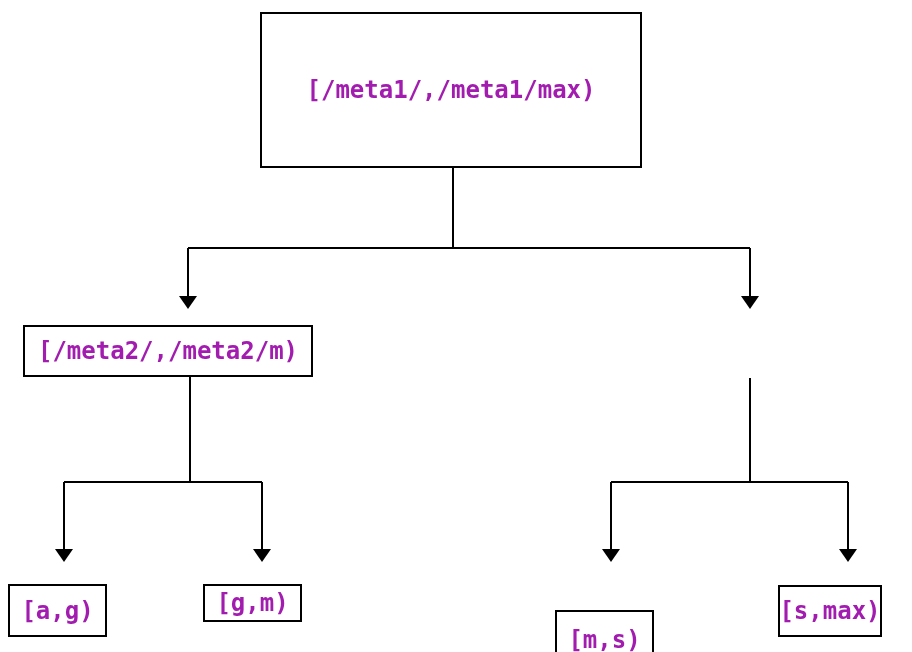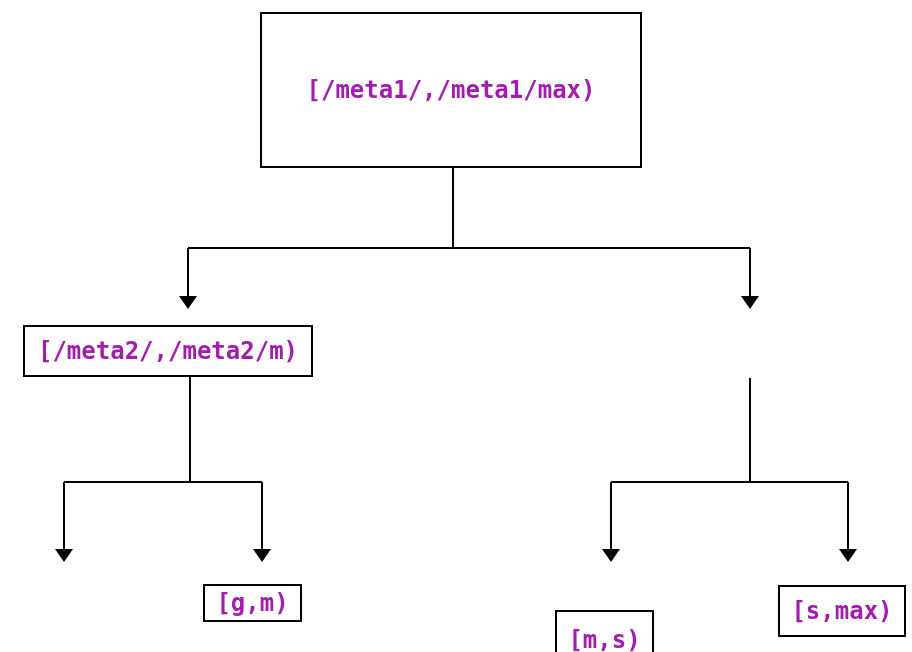--- a/index.html
+++ b/index.html
@@ -35,21 +35,21 @@
     color: #a21caf;
     white-space: nowrap;
     letter-spacing: 0px;
   }
   .n-root  { left: 260px; top: 12px;  width: 382px; height: 156px; }
   .n-left  { left: 23px;  top: 325px; width: 290px; height: 52px;  }
   .n-right { left: 583px; top: 325px; width: 319px; height: 53px;  }
   .n-ag    { left: 8px;   top: 584px; width: 99px;  height: 53px;  }
   .n-gm    { left: 203px; top: 584px; width: 99px;  height: 38px;  }
   .n-ms    { left: 555px; top: 610px; width: 99px;  height: 60px;  }
-  .n-smax  { left: 778px; top: 585px; width: 128px; height: 52px;  }
+  .n-smax  { left: 778px; top: 585px; width: 104px; height: 52px;  }
 </style>
 </head>
 <body>
 
 <div class="canvas">
 
   <svg class="connectors" viewBox="0 0 912 652" xmlns="http://www.w3.org/2000/svg">
 
     <path d="M453,168 L453,248 M188,248 L750,248 M188,248 L188,296 M750,248 L750,296" stroke="#000000" stroke-width="2" fill="none"></path>
     <polygon points="179,296 197,296 188,309" fill="#000000"></polygon>
@@ -62,20 +62,21 @@
     <path d="M750,378 L750,482 M611,482 L848,482 M611,482 L611,549 M848,482 L848,549" stroke="#000000" stroke-width="2" fill="none"></path>
     <polygon points="602,549 620,549 611,562" fill="#000000"></polygon>
     <polygon points="839,549 857,549 848,562" fill="#000000"></polygon>
   </svg>
 
   <div class="node n-root">[/meta1/,/meta1/max)</div>
 
   <div class="node n-left">[/meta2/,/meta2/m)</div>
 
 
+  <div class="node n-ag">[a,g)</div>
 
   <div class="node n-gm">[g,m)</div>
 
   <div class="node n-ms">[m,s)</div>
 
   <div class="node n-smax">[s,max)</div>
 
 </div>
 
 </body></html>

